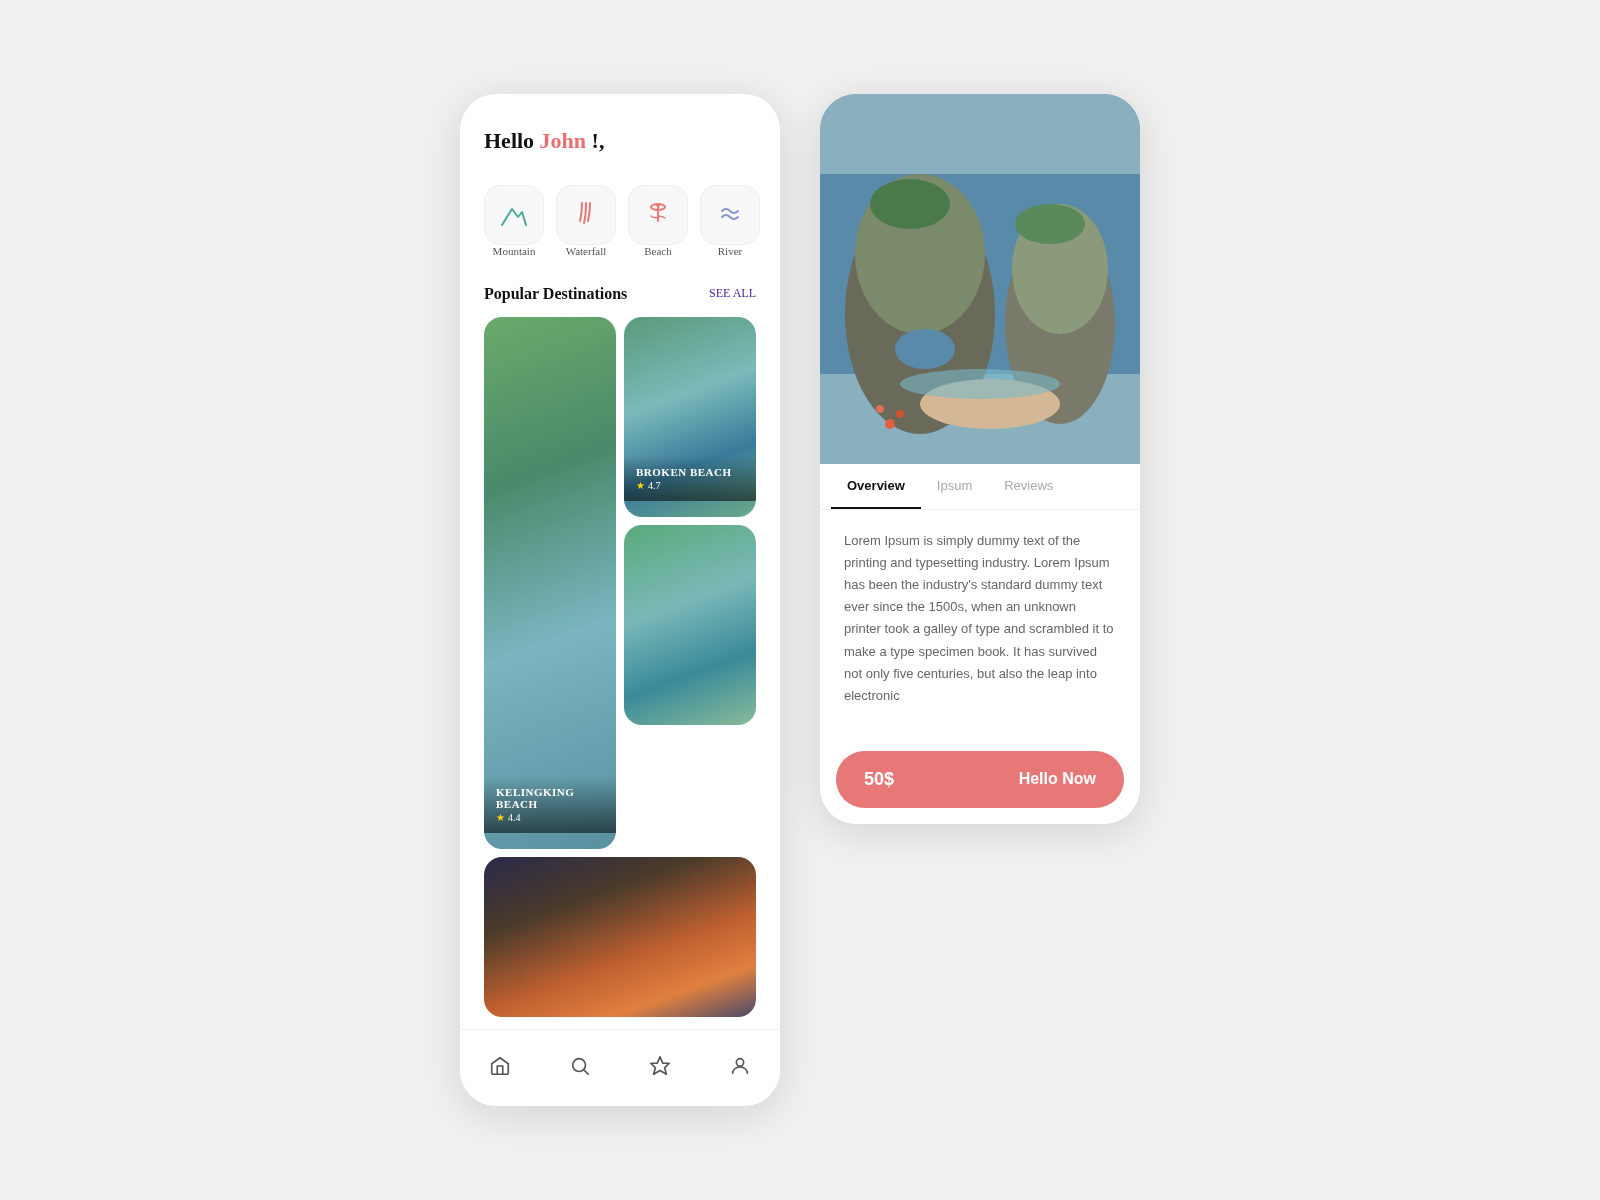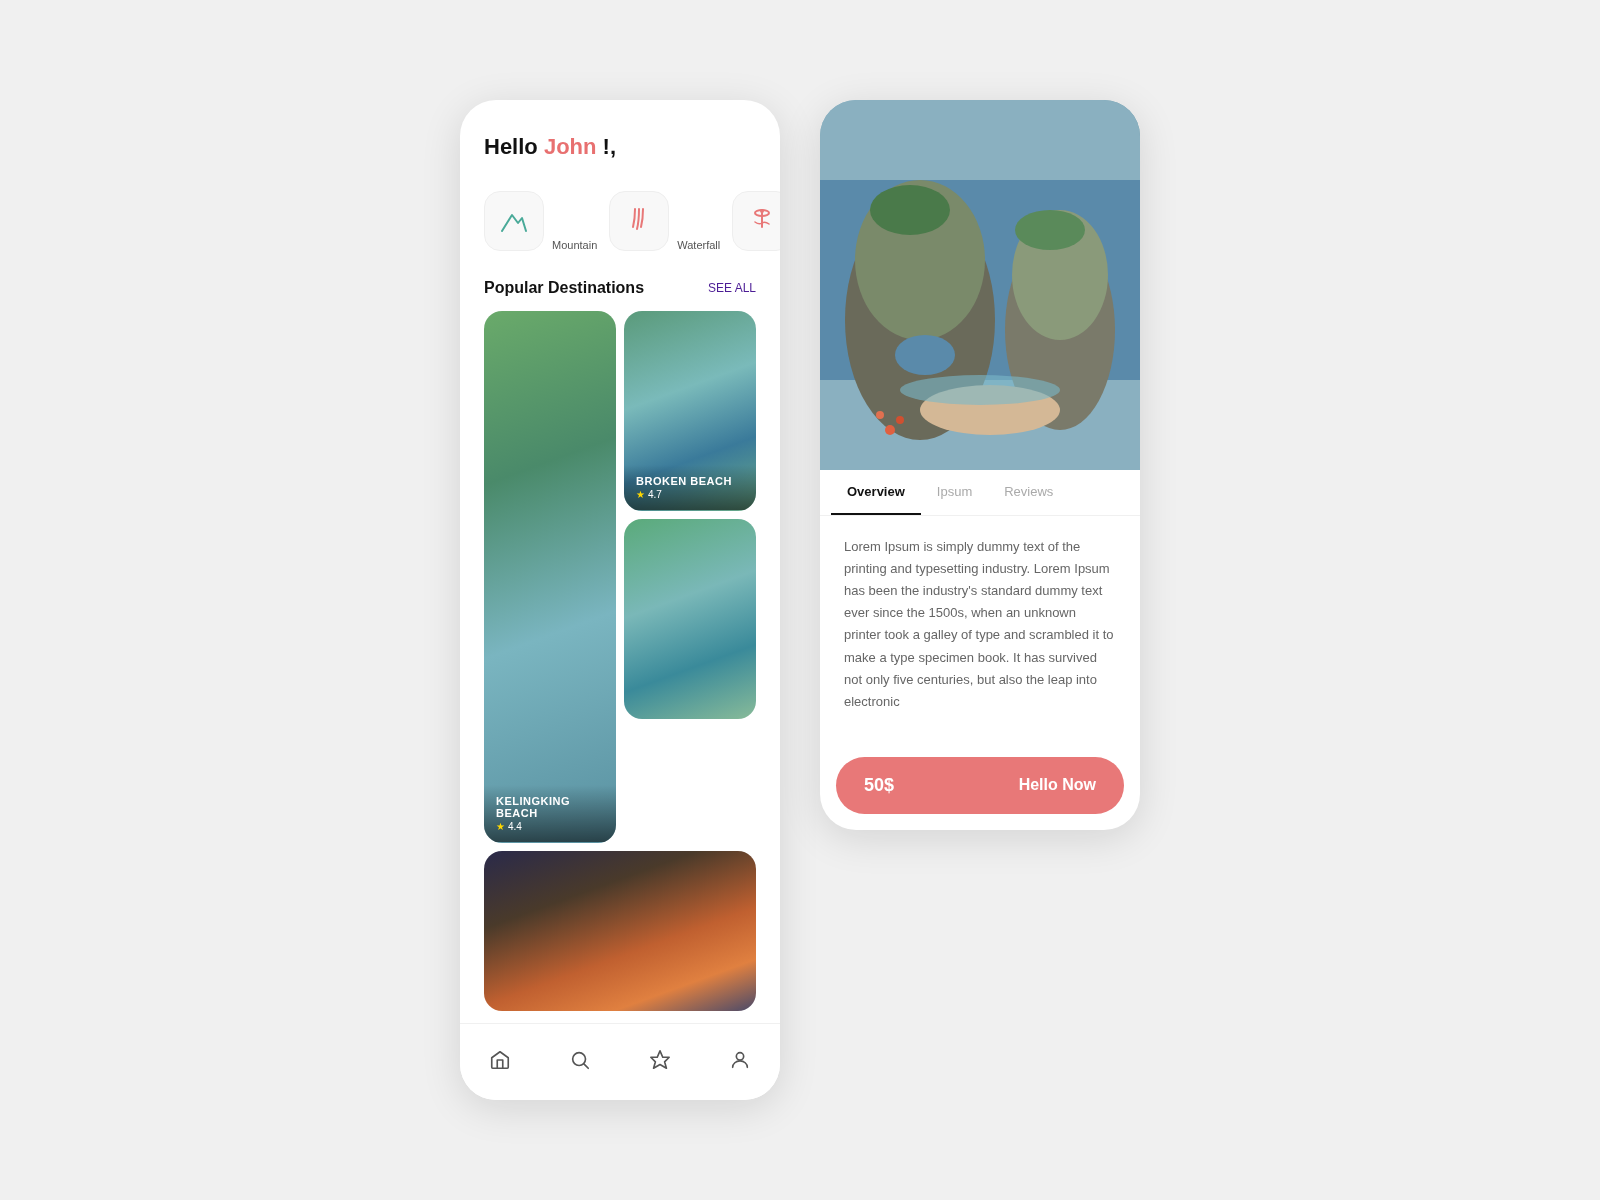--- a/index.html
+++ b/index.html
@@ -22,41 +22,42 @@
     .phone-left {
       width: 320px;
       background: #fff;
       border-radius: 36px;
       box-shadow: 0 8px 40px rgba(0,0,0,0.12);
       overflow: hidden;
       padding-bottom: 0;
     }
     .phone-left-content {
       padding: 32px 24px 0;
+      font-family: Liberation Serif, serif;
     }
     .greeting {
       font-size: 22px;
       font-weight: 700;
       color: #111;
       line-height: 1.4;
       margin-bottom: 28px;
     }
     .greeting .name {
       color: #e87070;
     }
     .categories {
       display: flex;
       gap: 12px;
       margin-bottom: 28px;
     }
     .category-item {
       display: flex;
-      flex-direction: row;
-      align-items: flex-end;
-      gap: 8px;
+      flex-direction: column;
+      align-items: center;
+      gap: 0;
       flex: 1;
     }
     .category-icon-box {
       width: 60px;
       height: 60px;
       border-radius: 16px;
       background: #f8f8f8;
       display: flex;
       align-items: center;
       justify-content: center;
@@ -85,21 +86,21 @@
     }
     .dest-card {
       border-radius: 18px;
       overflow: hidden;
       position: relative;
       height: 200px;
       background: #ccc;
     }
     .dest-card-overlay {
       position: absolute;
-      bottom: 1px;
+      bottom: 16px;
       left: 0;
       right: 0;
       padding: 10px 12px;
       background: linear-gradient(transparent, rgba(0,0,0,0.55));
       color: #fff;
     }
     .dest-card-title {
       font-size: 11px;
       font-weight: 700;
       letter-spacing: 0.5px;

